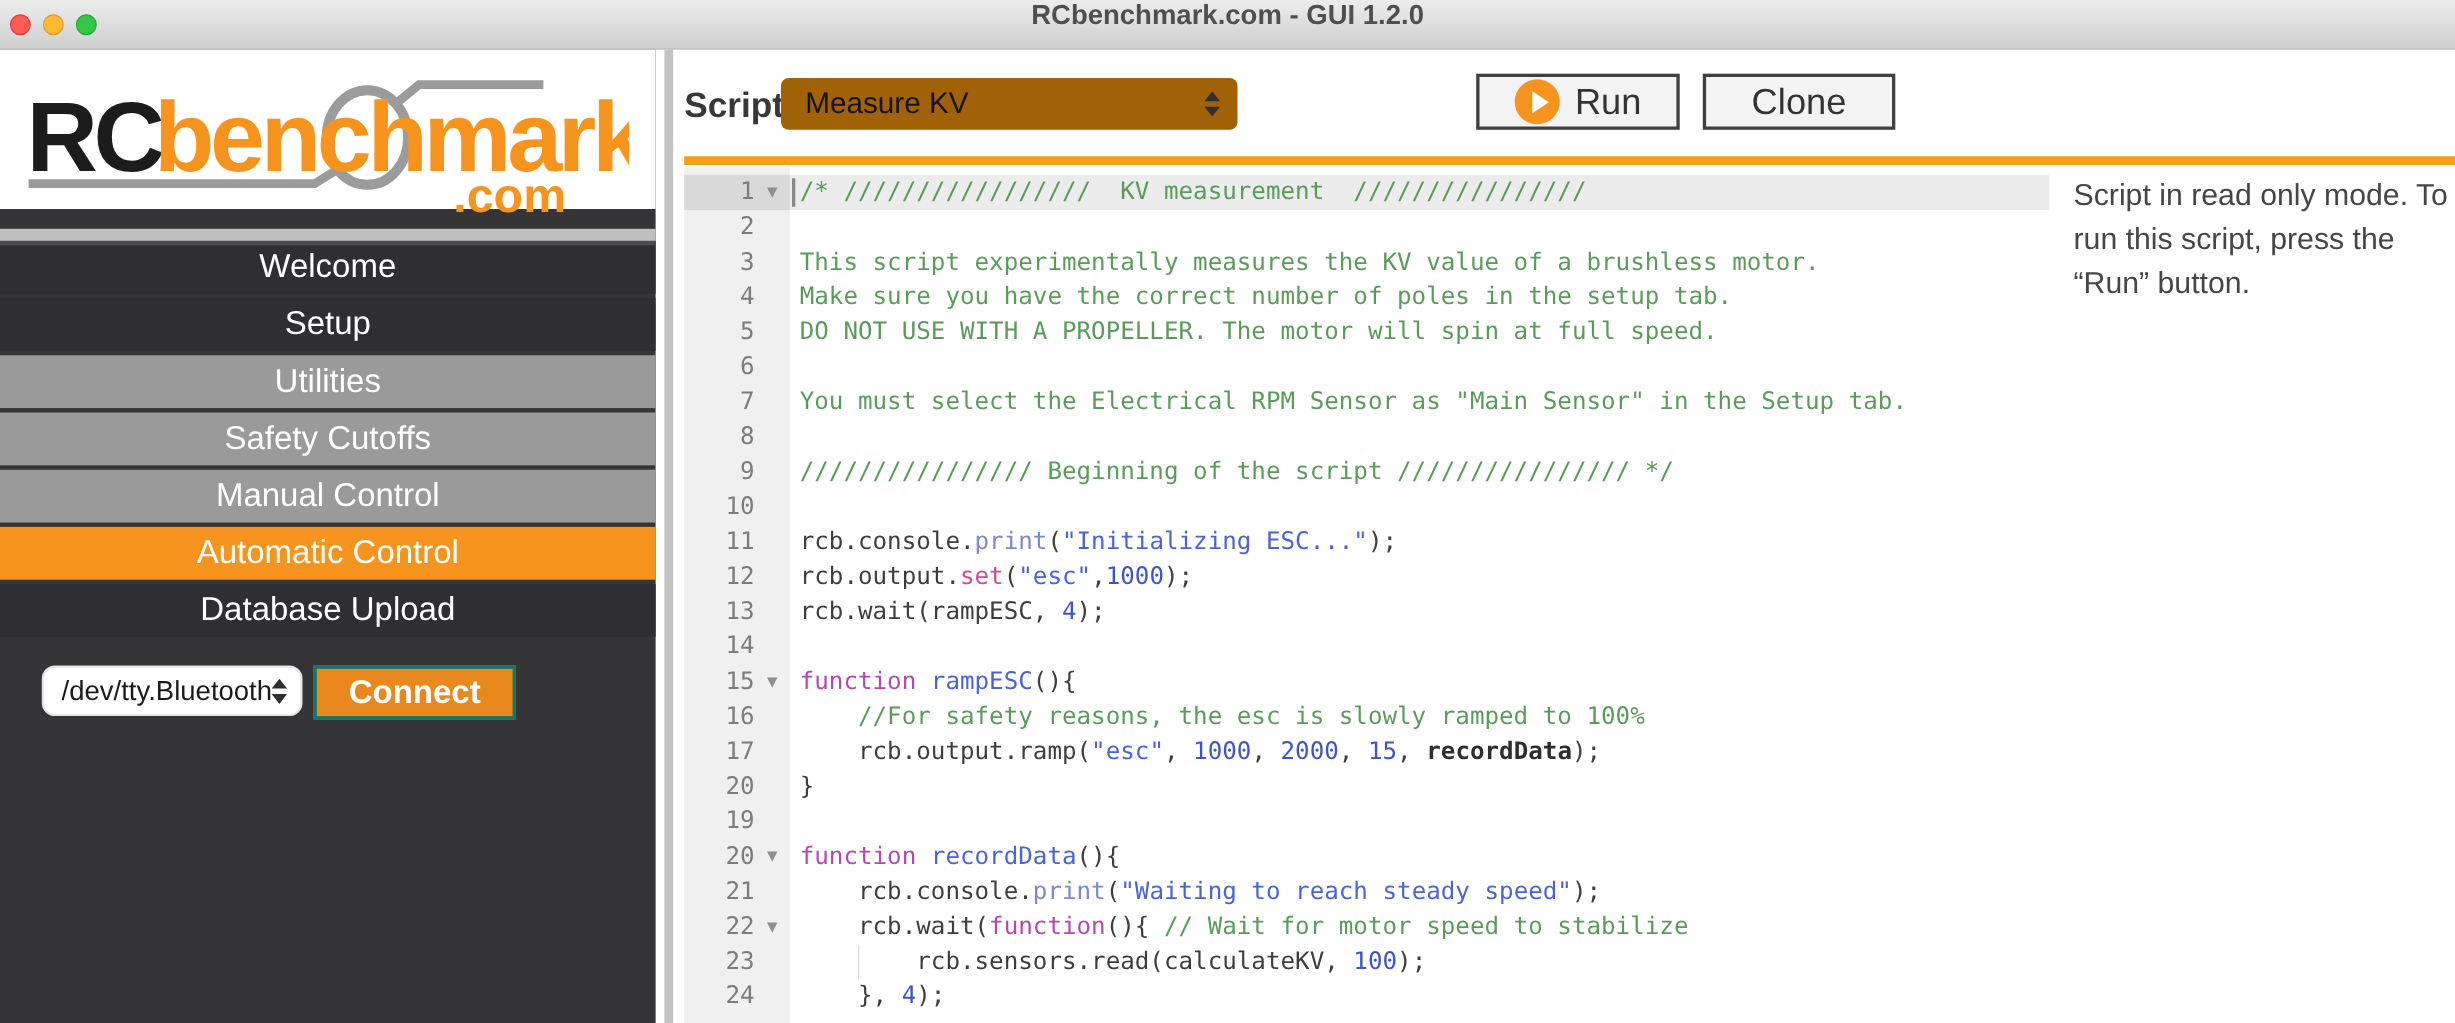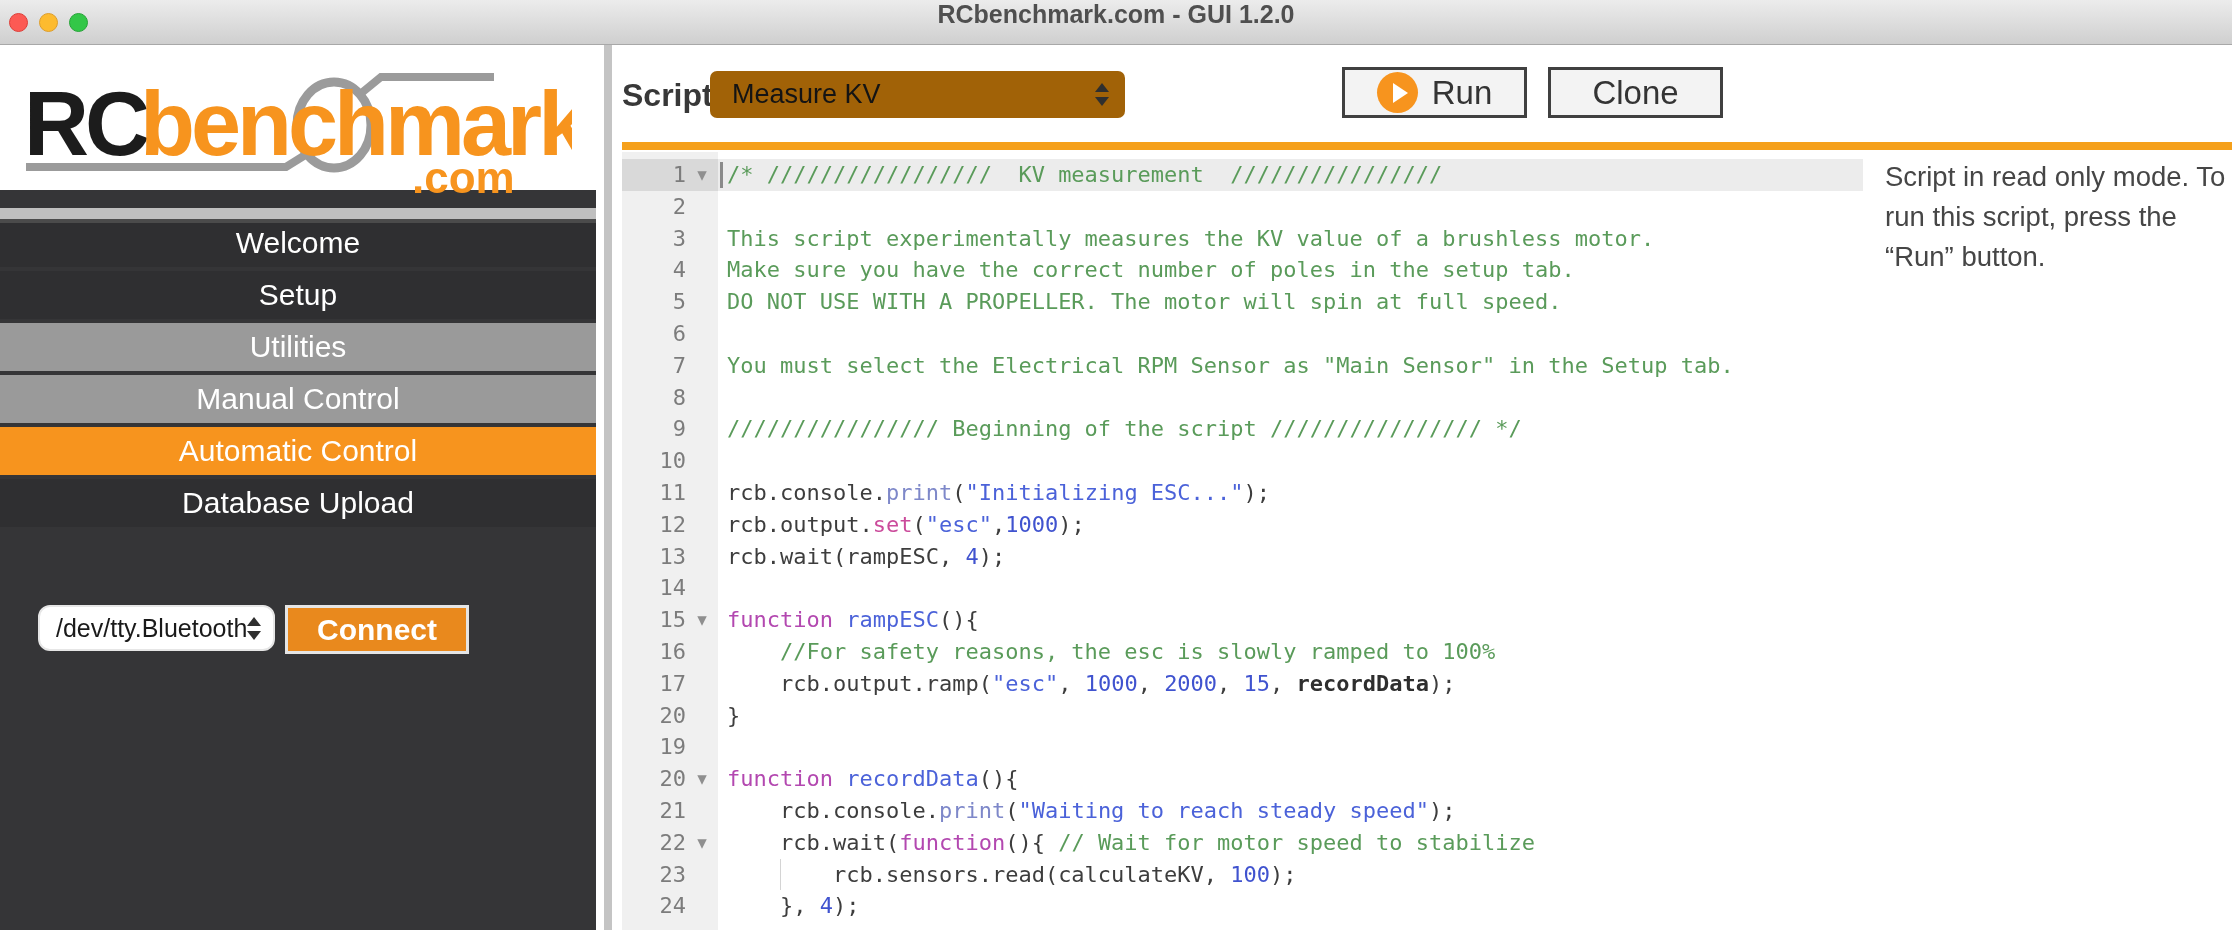--- a/index.html
+++ b/index.html
@@ -28,21 +28,21 @@
   .menu-item.gray   { background:#9a9a9a; }
   .menu-item.active { background:#f7941e; }
   .menu-item + .menu-item { box-shadow:none;align-items:center; }
   .divider-v { position:absolute; left:604px; top:45px; width:8px; height:885px; background:#c4c4c4; }
 
   
   .port-row { position:absolute; left:38px; top:560px; display:flex; gap:10px; }
   .port-select { width:237px; height:46px; background:#fff; border:2px solid #e6e6e6; border-radius:12px;
     display:flex; align-items:center; padding:0 12px 0 16px; cursor:pointer; }
   .port-select .val { flex:1; font-size:25px; color:#1a1a1a; white-space:nowrap; overflow:hidden; }
-  .connect-btn { width:184px; height:49px; background:#e9891d; border:3px solid #e5e5e5;
+  .connect-btn { width:184px; height:49px; background:#e9891d; border:3px solid #0f766e;
     color:#fff; font-size:30px; font-weight:bold; display:flex; align-items:center; justify-content:center; cursor:pointer; }
 
   
   .steppers { display:flex; flex-direction:column; gap:5px; align-items:center; }
   .steppers .up    { width:0; height:0; border-left:7px solid transparent; border-right:7px solid transparent; border-bottom:9px solid #2f2f2f; }
   .steppers .down  { width:0; height:0; border-left:7px solid transparent; border-right:7px solid transparent; border-top:9px solid #2f2f2f; }
 
   
   .script-label { position:absolute; left:622px; top:72px; height:46px; display:flex; align-items:center;
     font-size:32px; font-weight:bold; color:#383838; }
@@ -116,20 +116,23 @@
       <div class="menu-item dark">
         <span>Welcome</span>
       </div>
       <div class="menu-item dark">
         <span>Setup</span>
       </div>
       <div class="menu-item gray">
         <span>Utilities</span>
       </div>
       <div class="menu-item gray">
+        <span>Safety Cutoffs</span>
+      </div>
+      <div class="menu-item gray">
         <span>Manual Control</span>
       </div>
       <div class="menu-item active">
         <span>Automatic Control</span>
       </div>
       <div class="menu-item dark">
         <span>Database Upload</span>
       </div>
     </div>
 

